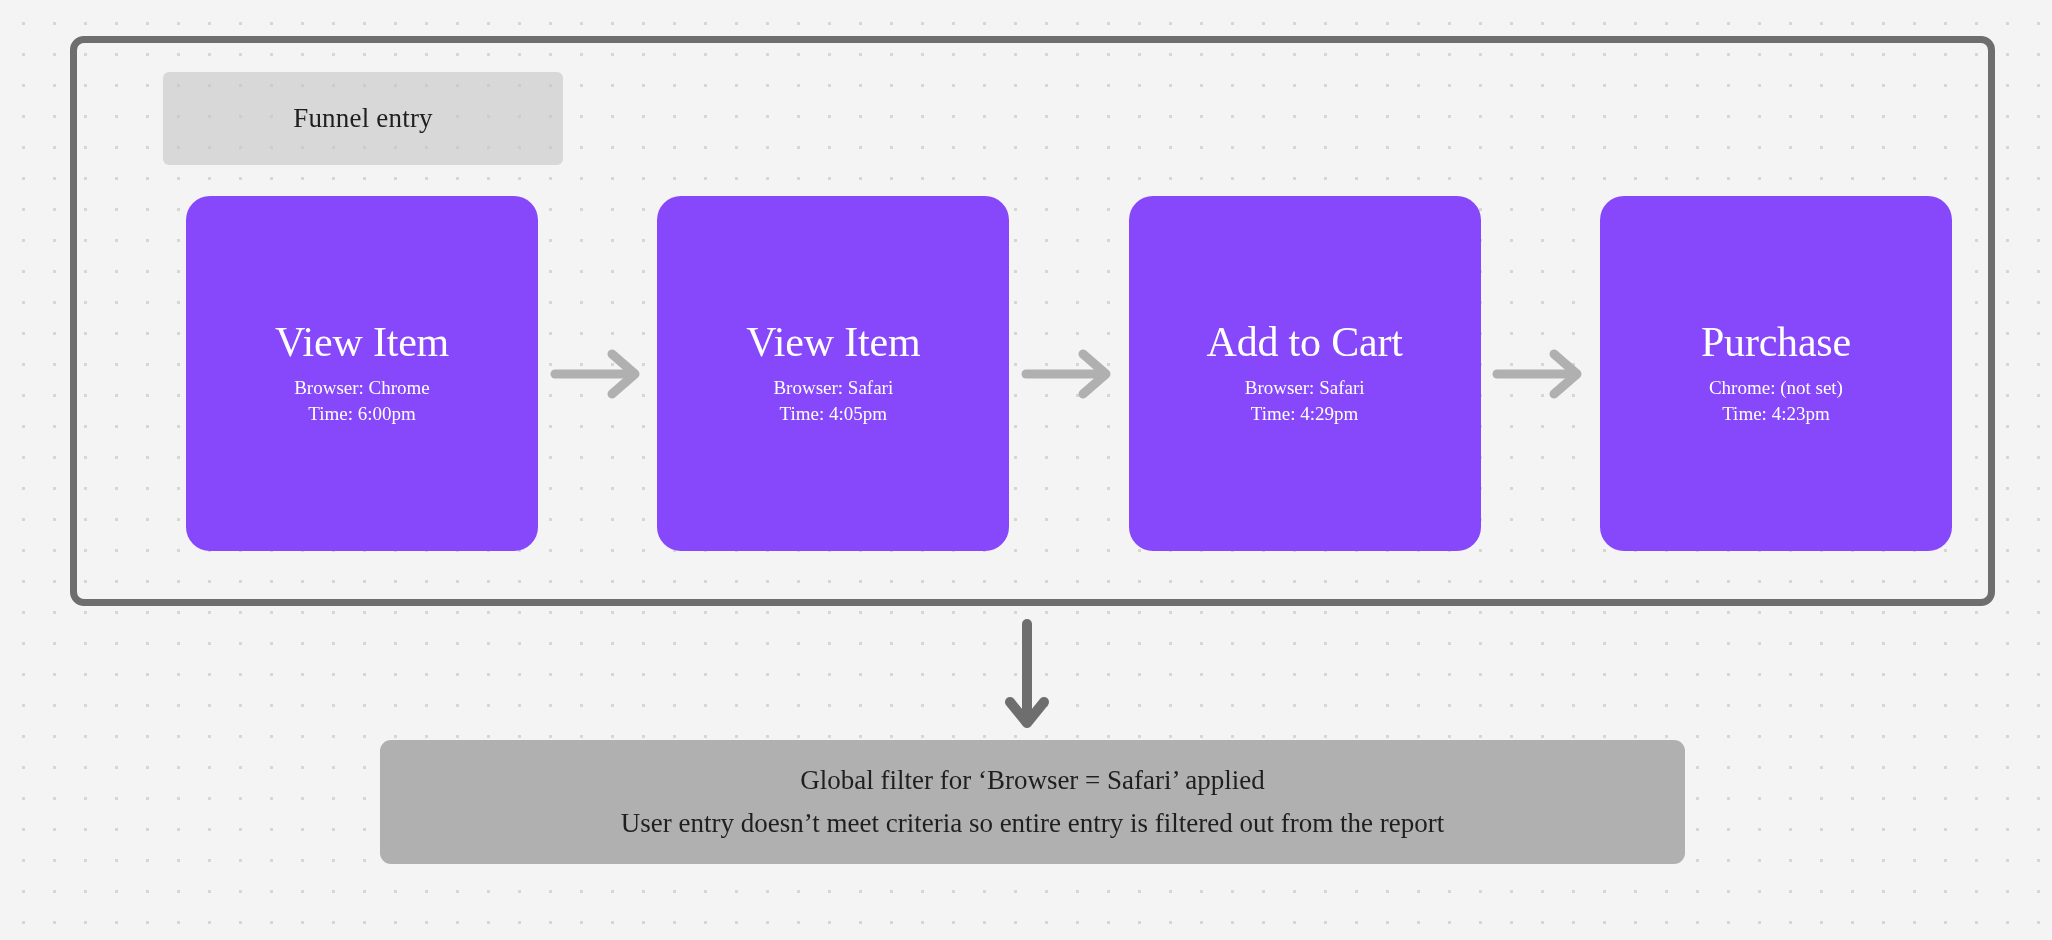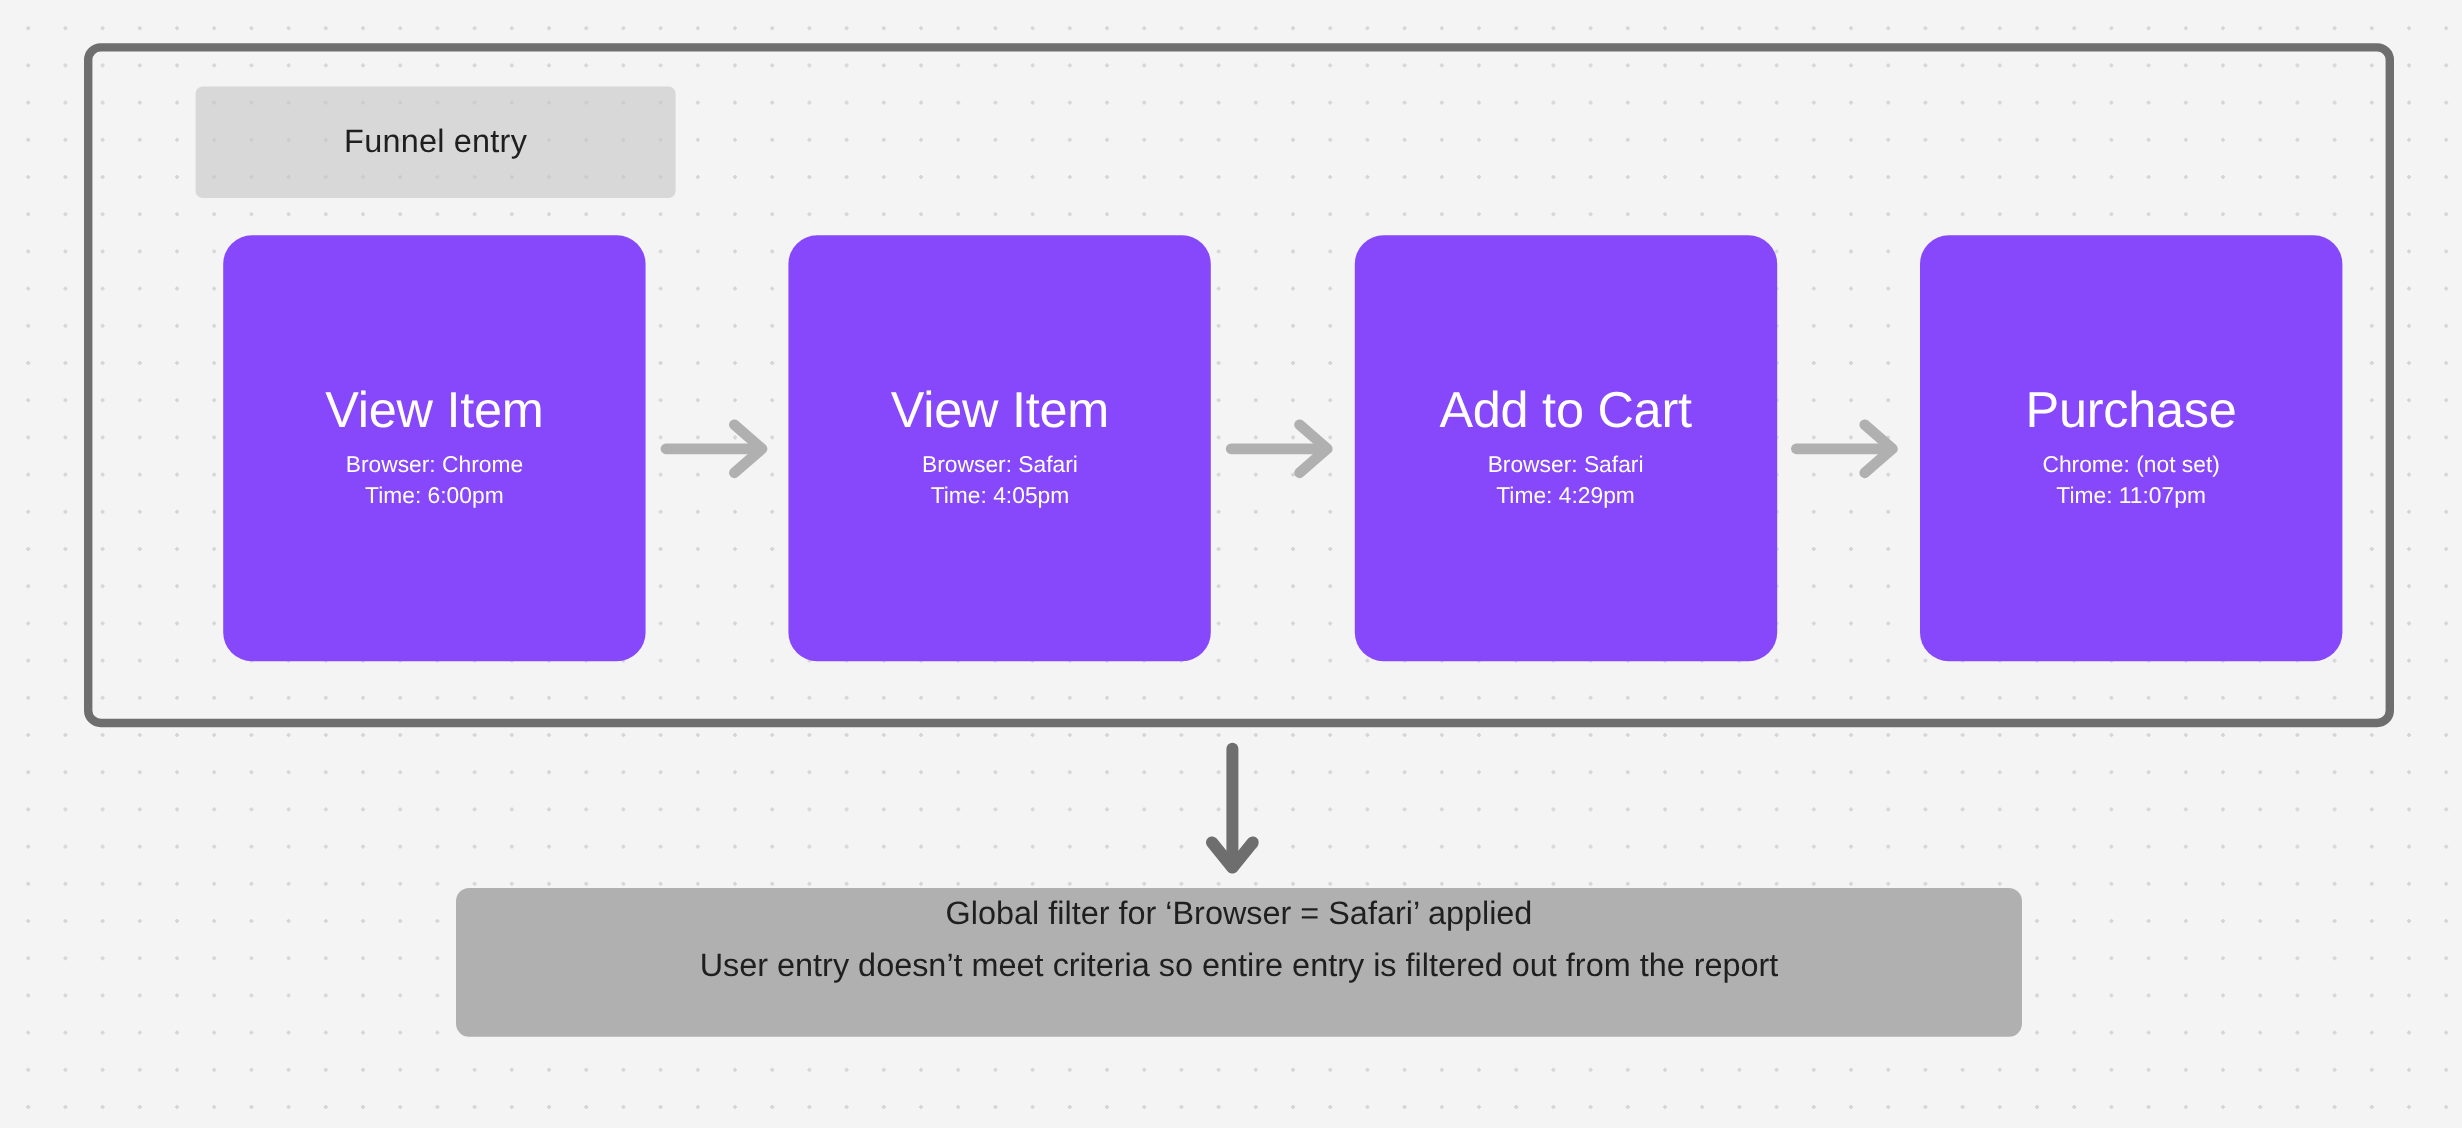--- a/index.html
+++ b/index.html
@@ -16,20 +16,21 @@
     background-image: radial-gradient(#d6d6d6 1.6px, transparent 1.7px);
     background-size: 31px 31px;
     background-position: 8px 8px;
   }
 
   
   .canvas {
     position: relative;
     width: 1742px;
     height: 940px;
+    font-family: Liberation Serif, serif;
   }
 
   
   .funnel-container {
     position: absolute;
     left: 70px;
     top: 36px;
     width: 1925px;
     height: 570px;
     box-sizing: border-box;
@@ -119,20 +120,21 @@
     position: absolute;
     left: 380px;
     top: 740px;
     width: 1305px;
     height: 124px;
     background-color: #b0b0b0;
     border-radius: 11px;
     display: flex;
     flex-direction: column;
     align-items: center;
+    justify-content: center;
   }
   .filter-line {
     font-size: 27px;
     color: #1f1f1f;
     line-height: 1.58;
     white-space: nowrap;
   }
 </style>
 </head>
 <body>
@@ -188,21 +190,21 @@
         <g stroke="#b0b0b0" stroke-width="9" stroke-linecap="round" stroke-linejoin="round" fill="none">
           <line x1="5" y1="28" x2="84" y2="28"></line>
           <polyline points="62,8 85,28 62,48"></polyline>
         </g>
       </svg>
     </div>
 
     <div class="step-card">
       <div class="step-title">Purchase</div>
       <div class="step-meta">Chrome: (not set)</div>
-      <div class="step-meta">Time: 11:07pm</div>
+      <div class="step-meta">Time: 4:23pm</div>
     </div>
 
   </div>
 
   <div class="arrow-v">
     <svg width="44" height="116" viewBox="0 0 44 116" aria-hidden="true">
       <g stroke="#6e6e6e" stroke-width="10" stroke-linecap="round" stroke-linejoin="round" fill="none">
         <line x1="22" y1="6" x2="22" y2="104"></line>
         <polyline points="5,84 22,105 39,84"></polyline>
       </g>

